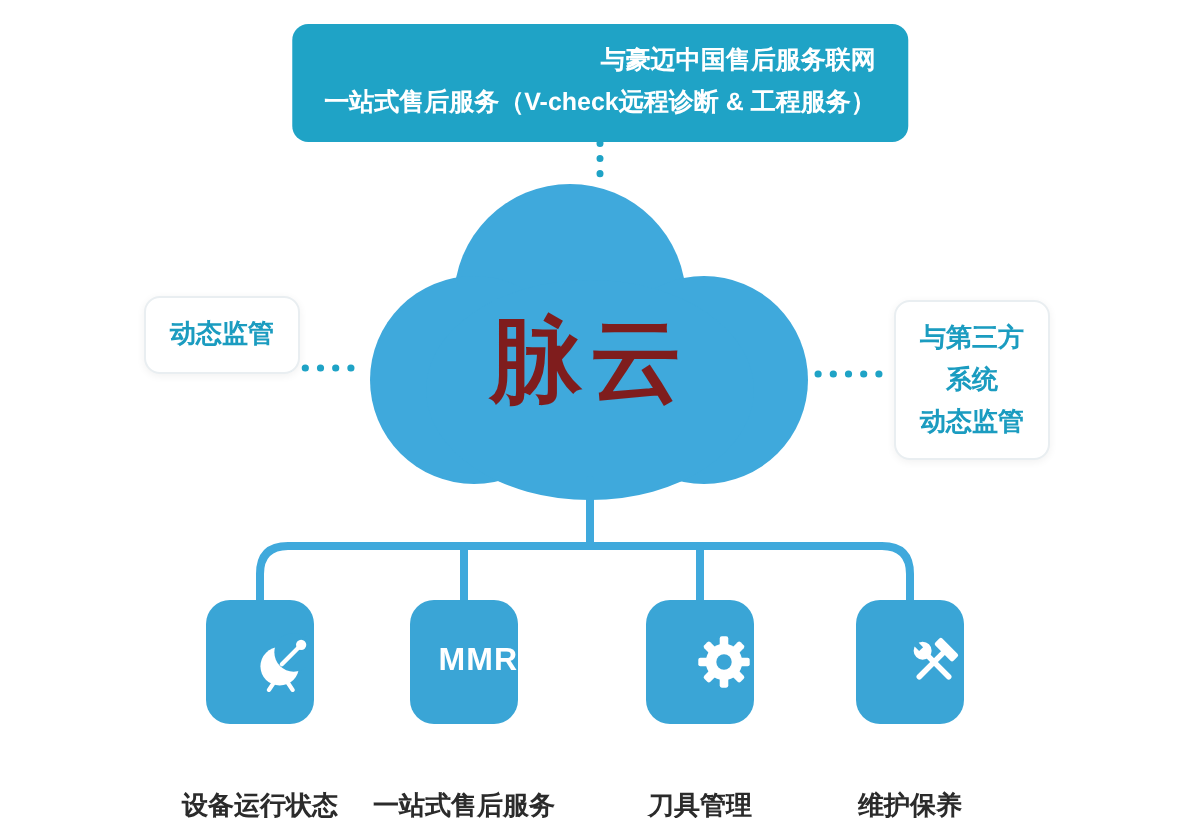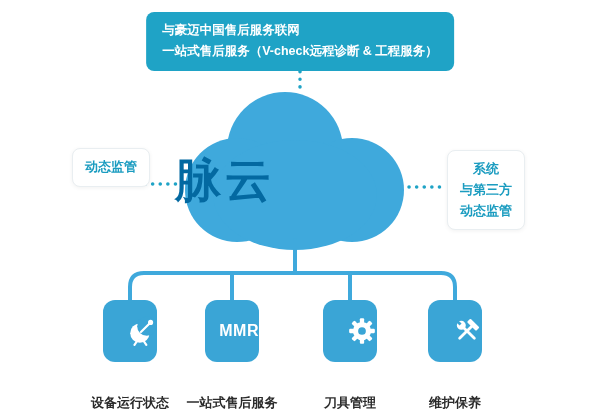--- a/index.html
+++ b/index.html
@@ -8,26 +8,26 @@
     font-family:"Liberation Sans","DejaVu Sans",sans-serif;
   }
   .connector-layer{position:absolute;left:0;top:0;pointer-events:none;}
   .dotline{stroke:var(--dot,#1fa3c6);stroke-width:3.5;stroke-linecap:round;
     stroke-dasharray:0.1 7.5;fill:none;}
   .branch{stroke:var(--line,#3fa9dc);stroke-width:4;stroke-linecap:round;fill:none;}
   .cloud-fill{fill:var(--cloud,#3fa9dc);}
   .banner{
     position:absolute;top:12px;left:50%;transform:translateX(-50%);
     background:var(--banner,#1fa3c6);color:#fff;border-radius:8px;
-    padding:8px 16px;text-align:left;font-size:12.5px;font-weight:bold;
+    padding:8px 16px;text-align:right;font-size:12.5px;font-weight:bold;
     line-height:1.7;white-space:nowrap;
   }
   .cloud-label{
-    position:absolute;top:150px;left:175px;width:240px;
-    color:#0369a1;font-size:46px;font-weight:bold;letter-spacing:4px;
+    position:absolute;top:150px;left:175px;width:240px;text-align:center;
+    color:#7f1d1d;font-size:46px;font-weight:bold;letter-spacing:4px;
   }
   .side-box{
     position:absolute;background:#fff;border:1px solid #e9eef1;border-radius:8px;
     box-shadow:0 1px 4px rgba(0,0,0,0.06);color:var(--accent-text,#1b9cc0);
     font-size:13px;font-weight:bold;text-align:center;line-height:1.6;
     padding:8px 12px;
   }
   .side-box.left{left:72px;top:148px;}
   .side-box.right{left:447px;top:150px;}
   .branch-item{position:absolute;top:300px;width:120px;text-align:center;}
@@ -66,22 +66,22 @@
     <div>一站式售后服务（V-check远程诊断 &amp; 工程服务）</div>
   </div>
 
   <div class="cloud-label">脉云</div>
 
   <div class="side-box left">
     <span>动态监管</span>
   </div>
 
   <div class="side-box right">
+    <div>与第三方</div>
     <div>系统</div>
-    <div>与第三方</div>
     <div>动态监管</div>
   </div>
 
   <div class="branch-item" style="left:70px">
     <div class="tile">
       <svg width="30" height="30" viewBox="0 0 28 28">
         <circle class="icon-white" cx="12" cy="16" r="9"></circle>
         <circle class="icon-hole" cx="18.5" cy="9.5" r="9"></circle>
         <path d="M13 15 L21.5 6.5" stroke="#fff" stroke-width="2" stroke-linecap="round" fill="none"></path>
         <circle class="icon-white" cx="22" cy="6" r="2.4"></circle>

